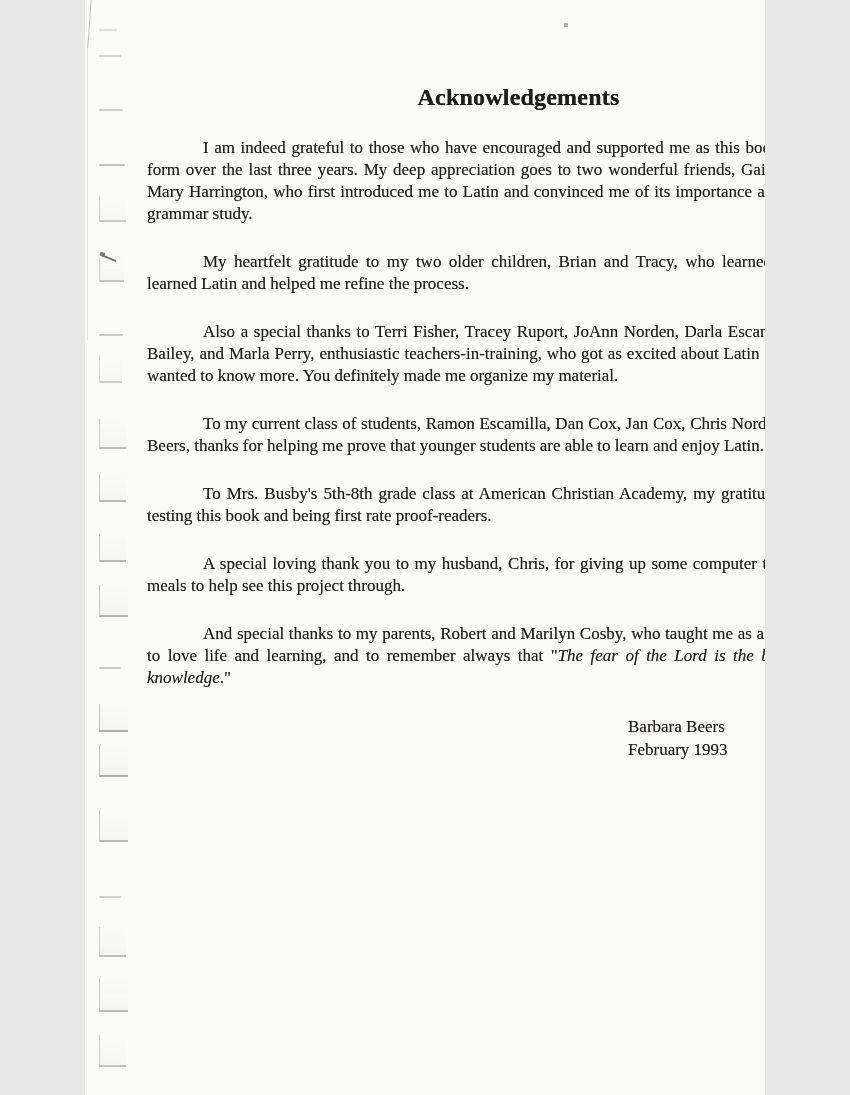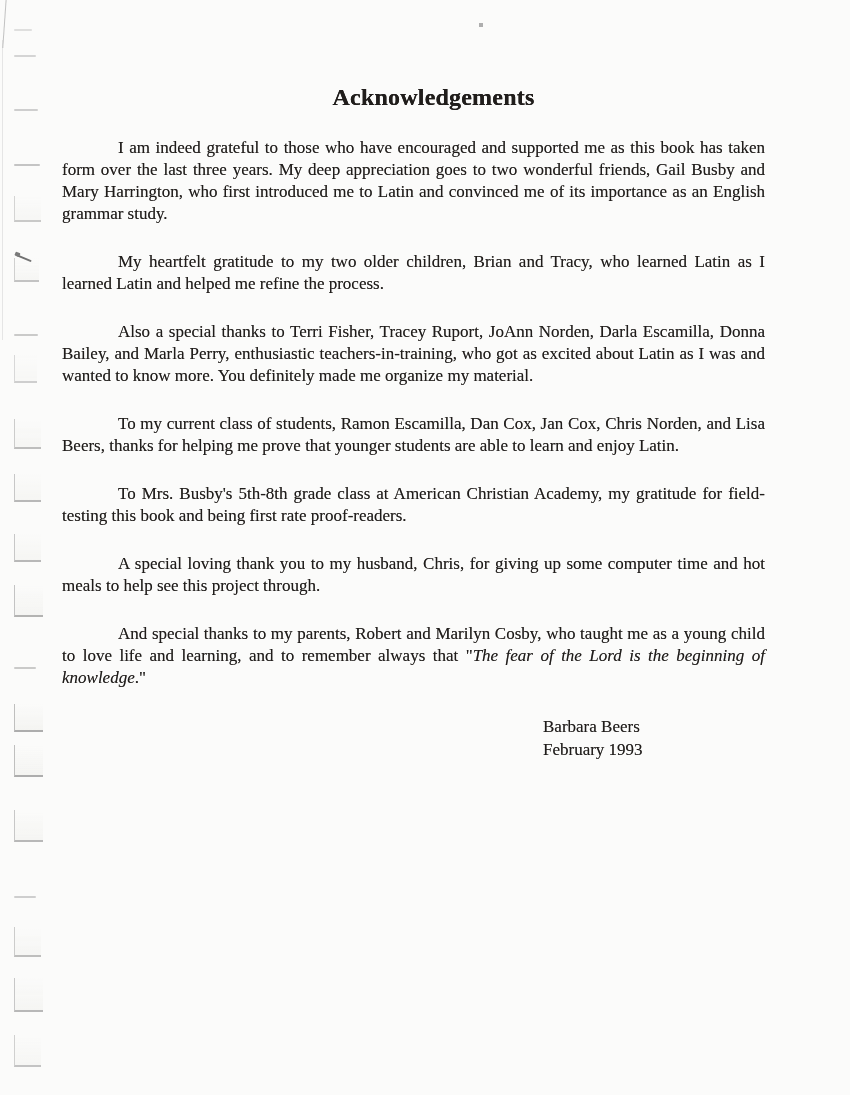--- a/index.html
+++ b/index.html
@@ -2,21 +2,21 @@
 <html><head>
 <meta charset="utf-8">
 <style>
   html, body { margin: 0; padding: 0; }
   body {
     background: #e8e8e8;
     font-family: "Liberation Serif", "DejaVu Serif", serif;
   }
   .page {
     position: relative;
-    width: 850px;
+    width: 680px;
     height: 1095px;
     margin: 0 auto;
     background: #fbfbfa;
     overflow: hidden;
     color: #201d1b;
   }
   
   .content {
     position: absolute;
     left: 62px;

